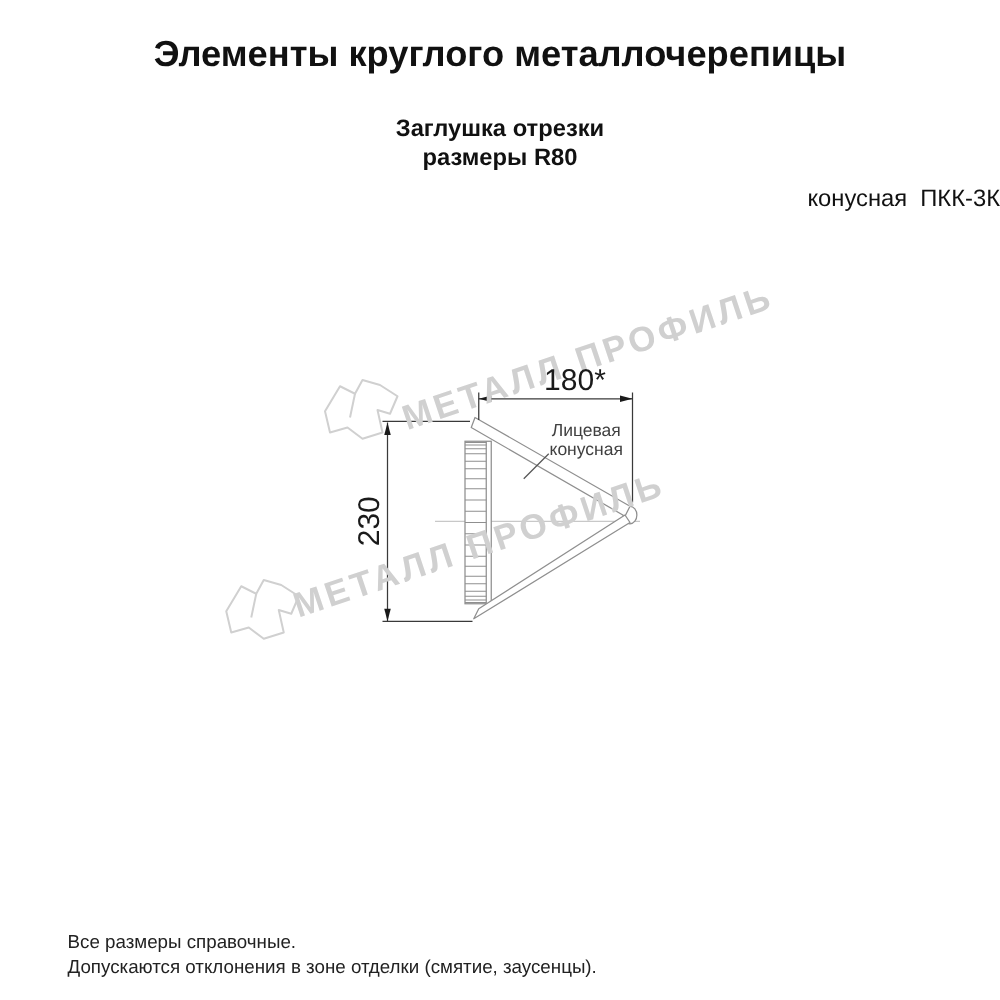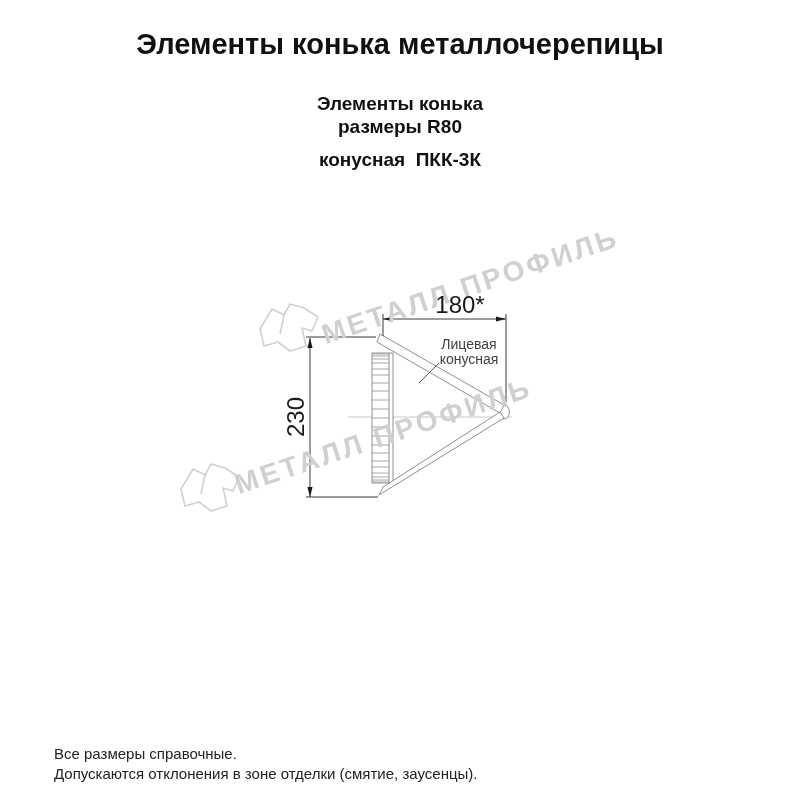--- a/index.html
+++ b/index.html
@@ -10,22 +10,22 @@
   .abs{position:absolute;}
   .page-title{
     left:0;top:28px;width:800px;text-align:center;
     font-size:29px;font-weight:bold;letter-spacing:0px;color:#111;
   }
   .subtitle{
     left:0;width:800px;text-align:center;
     font-size:19px;font-weight:bold;color:#111;line-height:23px;
   }
   .product-name{
-    left:0;top:149px;width:800px;text-align:center;
-    font-size:19px;font-weight:bold;color:#111;white-space:pre;
+    left:0;top:149px;width:800px;text-align:right;
+    font-size:19px;font-weight:normal;color:#111;white-space:pre;
   }
   .watermark{
     font-size:28px;font-weight:bold;letter-spacing:3px;line-height:27px;
     color:#d0d0d0;white-space:pre;transform-origin:0 100%;
     transform:rotate(-18.5deg);user-select:none;
   }
   .wm-top{left:327px;top:321px;}
   .wm-bottom{left:240px;top:471px;}
   .dim-label{
     font-size:24px;color:#1a1a1a;text-align:center;width:80px;line-height:26px;
@@ -105,23 +105,23 @@
 
   <g stroke="#3a3a3a" stroke-width="1" fill="#1a1a1a">
     <line x1="306" y1="337" x2="376" y2="337"></line>
     <line x1="306" y1="497" x2="378" y2="497"></line>
     <line x1="310" y1="338" x2="310" y2="497"></line>
     <polygon points="310,338 307.4,348 312.6,348" stroke="none"></polygon>
     <polygon points="310,497 307.4,487 312.6,487" stroke="none"></polygon>
   </g>
 </svg>
 
-<div class="abs page-title">Элементы конька металлочерепицы</div>
+<div class="abs page-title">Элементы круглого металлочерепицы</div>
 
-<div class="abs subtitle" style="top:92px">Элементы конька</div>
+<div class="abs subtitle" style="top:92px">Заглушка отрезки</div>
 <div class="abs subtitle" style="top:115px">размеры R80</div>
 
 <div class="abs product-name">конусная  ПКК-3К</div>
 
 <div class="abs watermark wm-top">МЕТАЛЛ ПРОФИЛЬ</div>
 <div class="abs watermark wm-bottom">МЕТАЛЛ ПРОФИЛЬ</div>
 
 <div class="abs dim-label dim-180">180*</div>
 <div class="abs dim-label dim-230">230</div>
 

